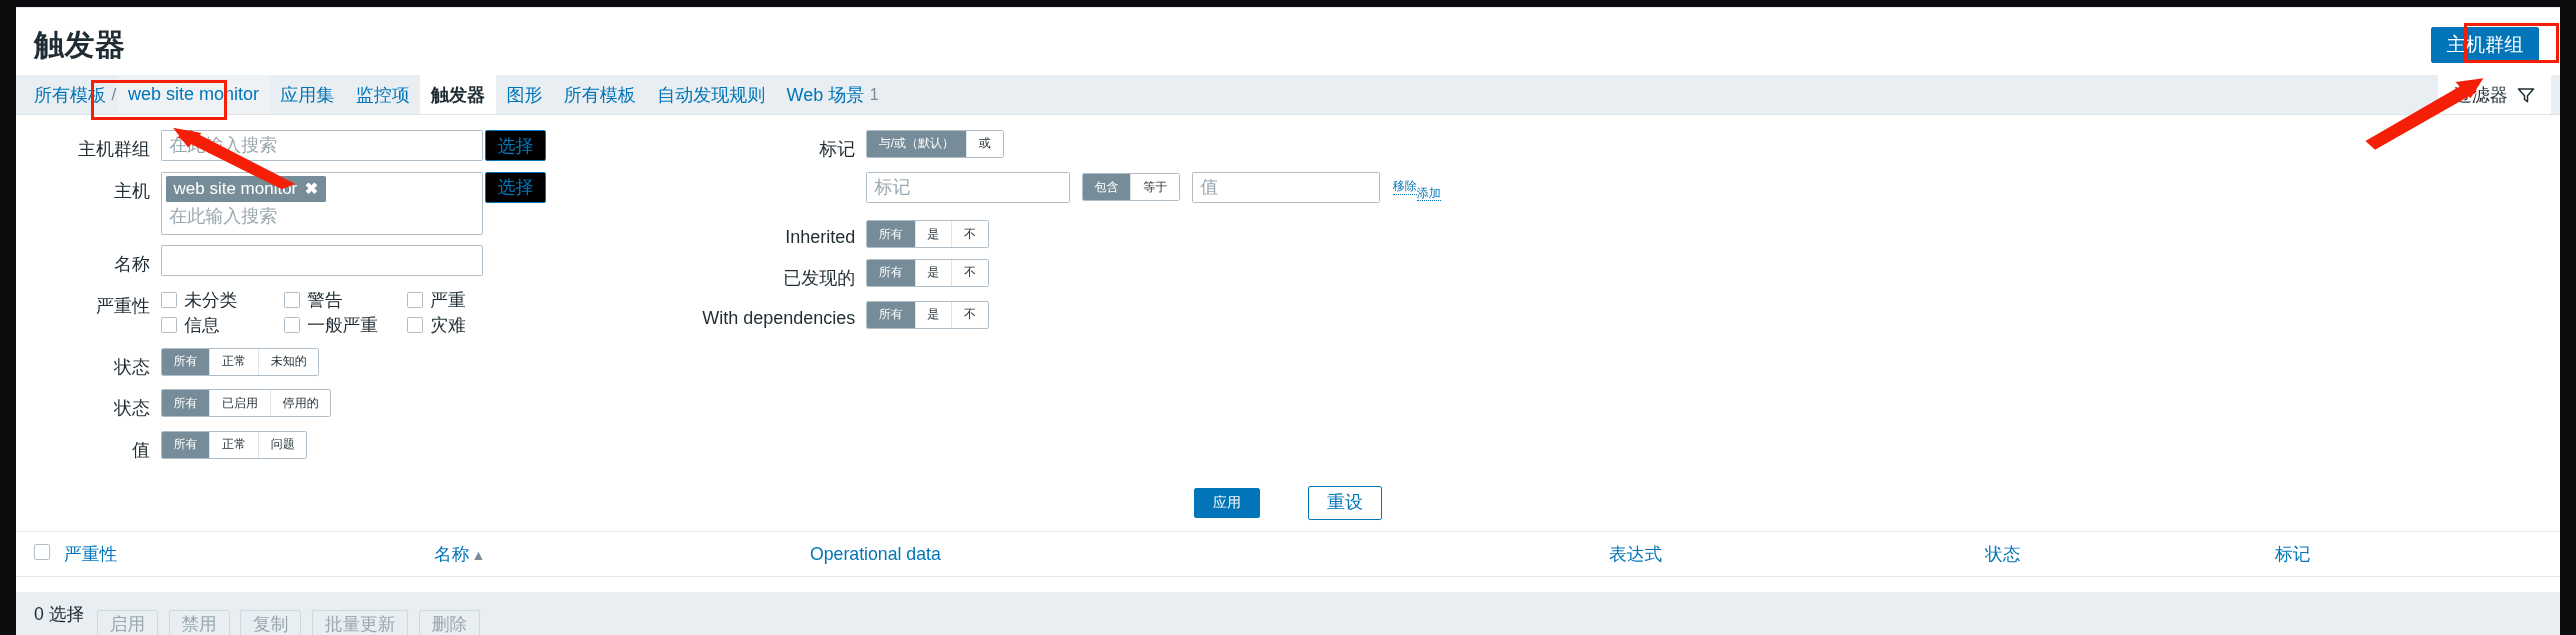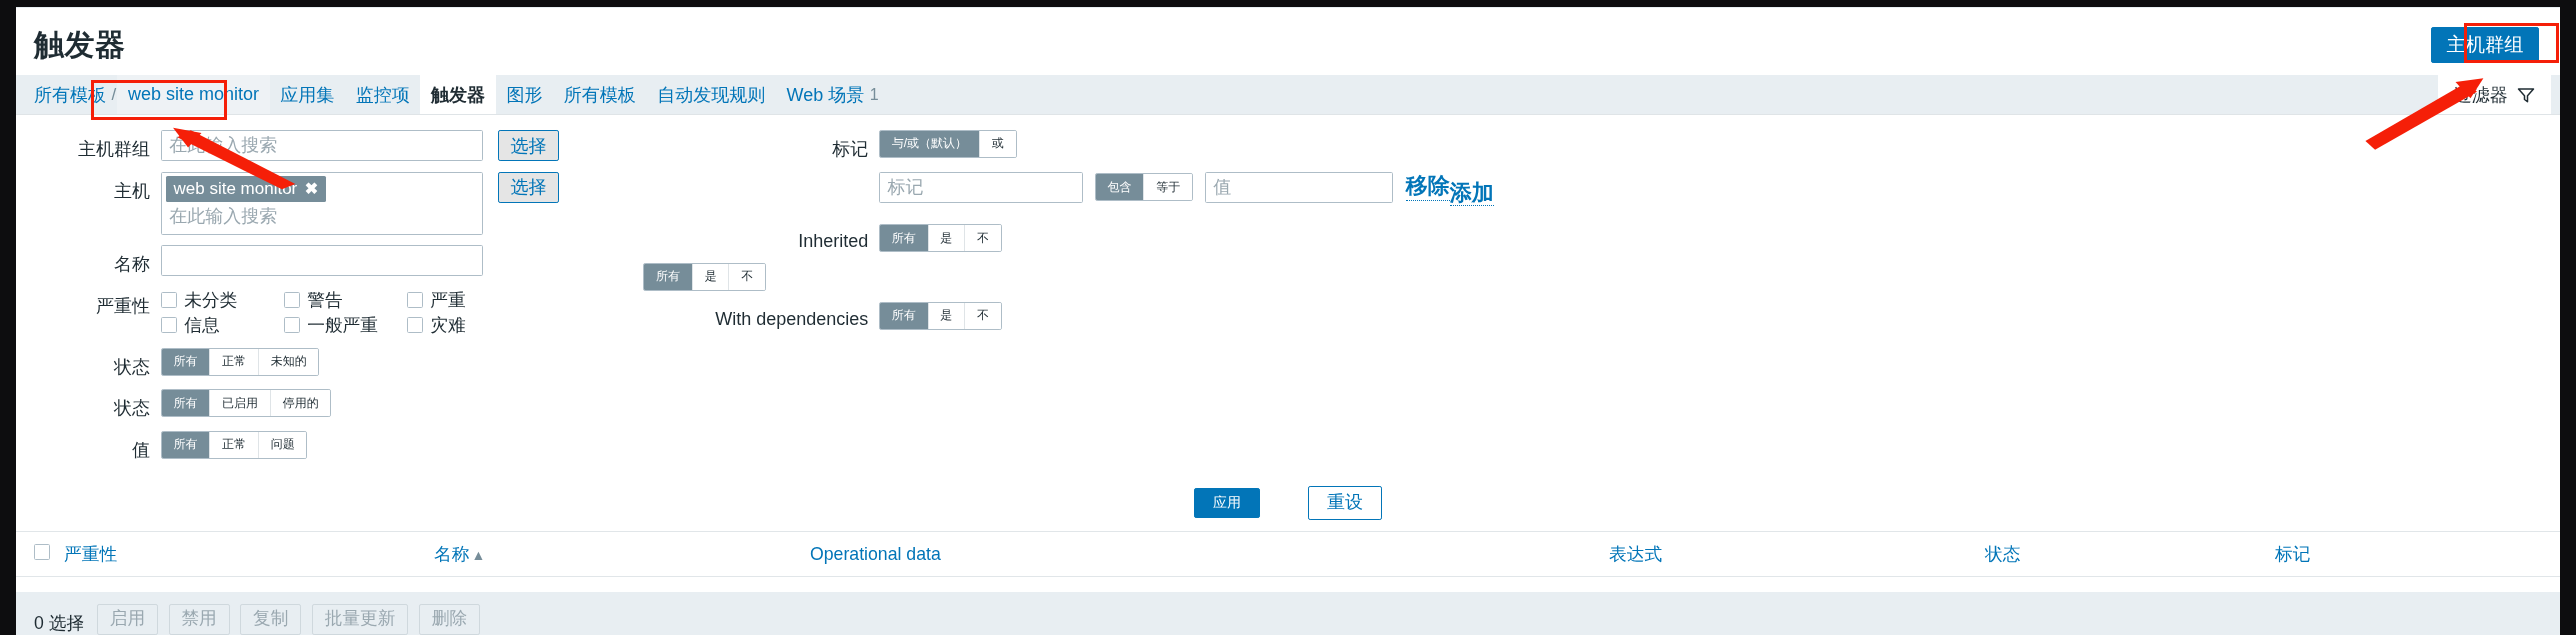--- a/index.html
+++ b/index.html
@@ -166,29 +166,29 @@
     font-size: 18px;
     font-family: "Liberation Sans", sans-serif;
     color: #1f2c33;
     padding: 2.1px 3.2px 4.3px;
     width: 100%;
     background: transparent;
   }
   .multi-input::placeholder { color: #9aa8b0; }
 
   .btn-select {
-    background: #e5e5e5;
+    background: #000000;
     border: 0.5px solid #0275b8;
     color: #0275b8;
     border-radius: 2.1px;
     font-size: 18px;
     font-family: "Liberation Sans", sans-serif;
     height: 31px;
     padding: 0 11.8px;
-    margin-left: 15px;
+    margin-left: 2px;
     cursor: pointer;
     white-space: nowrap;
   }
 
   
   .seg { display: inline-flex; border-radius: 2.1px; overflow: hidden; border: 0.5px solid #aebdc7; }
   .seg-item {
     background: #ffffff;
     color: #1f2c33;
     font-size: 12px;
@@ -209,26 +209,25 @@
     border: 0.5px solid #aebdc7;
     border-radius: 1.6px;
     background: #ffffff;
     display: inline-block;
     cursor: pointer;
   }
 
   .tagrow { display: flex; align-items: center; gap: 0; }
   .lnk {
     color: #0275b8;
-    font-size: 22px;
+    font-size: 12px;
     text-decoration: none;
     border-bottom: 0.5px dotted #0275b8;
     cursor: pointer;
     line-height: 1.2;
-    font-weight: bold;
   }
   .lnk-remove { margin-left: 13px; }
   .addwrap { margin-top: 8.6px; }
 
   .filter-actions {
     display: flex; justify-content: center; align-items: center; gap: 11.8px;
     margin-top: 13px;
   }
   .btn-apply {
     background: #0275b8; color: #ffffff; border: 0.5px solid #0275b8;
@@ -259,21 +258,21 @@
     border-bottom: 0.5px solid #e1e6e9;
   }
 
   
   .footer {
     position: absolute;
     left: 0; bottom: 0;
     width: 100%;
     height: 43px;
     background: #e8eef2;
-    display: flex; align-items: flex-end; gap: 10.7px;
+    display: flex; align-items: center; gap: 10.7px;
     padding-left: 18px;
   }
   .selcount { font-size: 17.7px; color: #1f2c33; margin-right: 2.1px; }
   .btn-dis {
     background: #e8eef2;
     border: 0.5px solid #cfd8dd;
     color: #9aa8b0;
     border-radius: 2.1px;
     font-size: 17.7px;
     font-family: "Liberation Sans", sans-serif;
@@ -466,20 +465,21 @@
           <div class="fctl">
             <div class="seg">
               <div class="seg-item on">所有</div>
               <div class="seg-item">是</div>
               <div class="seg-item">不</div>
             </div>
           </div>
         </div>
 
         <div class="frow">
+          <div class="flabel w-right">已发现的</div>
           <div class="fctl">
             <div class="seg">
               <div class="seg-item on">所有</div>
               <div class="seg-item">是</div>
               <div class="seg-item">不</div>
             </div>
           </div>
         </div>
 
         <div class="frow">

